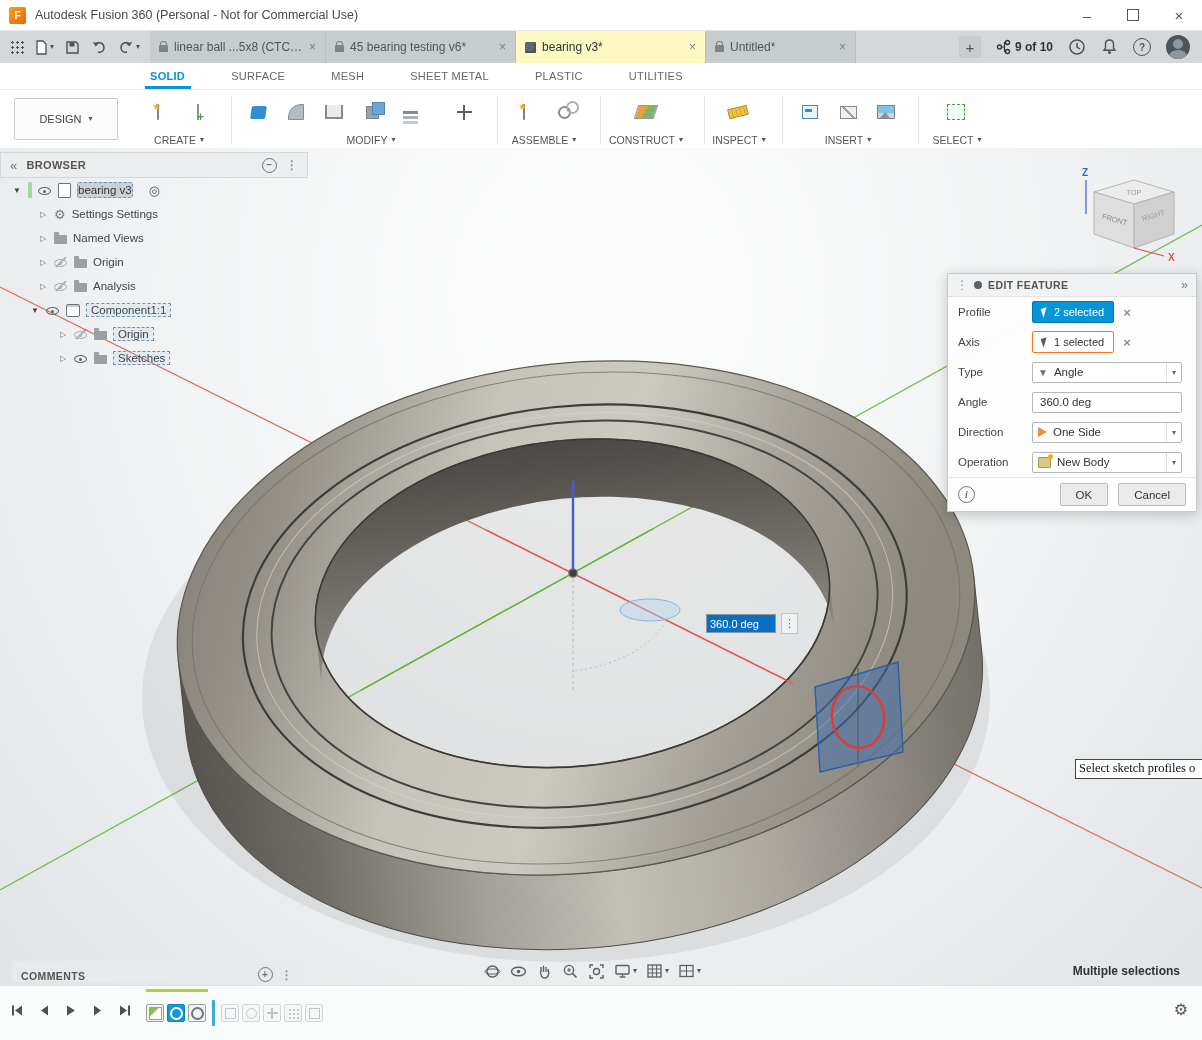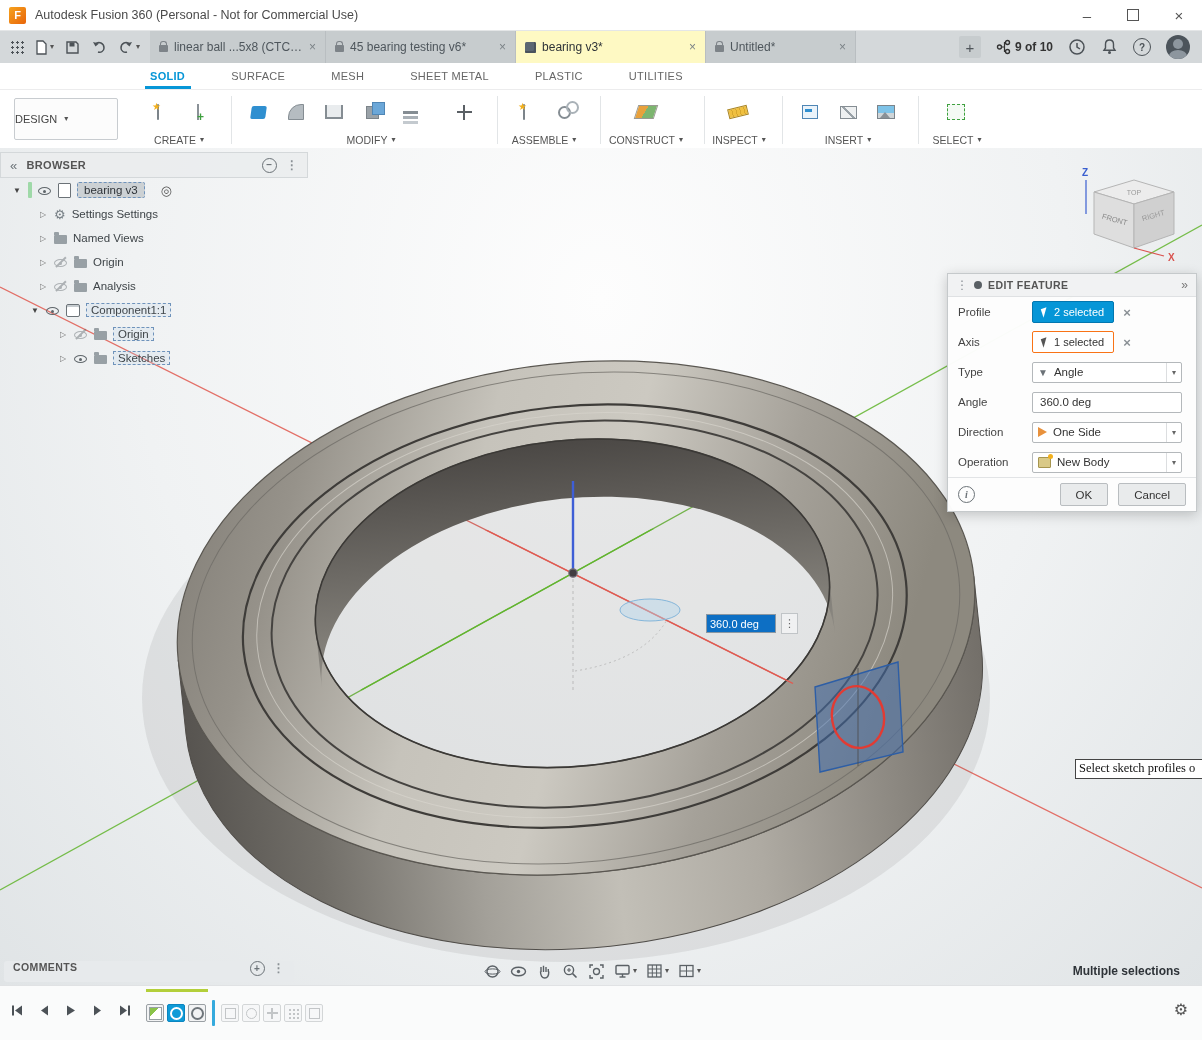--- a/index.html
+++ b/index.html
@@ -38,21 +38,21 @@
 
   
   .ribbontabs{height:26px;background:#fff;display:flex;align-items:stretch;gap:42px;padding-left:148px;border-bottom:1px solid #ececed}
   .rtab{font-size:11px;letter-spacing:.3px;color:#666;display:flex;align-items:center;position:relative;padding:6px 2px}
   .rtab.active{color:#0696d7;font-weight:bold}
   .rtab .underline{position:absolute;left:50%;transform:translateX(-50%);bottom:0;width:46px;height:3px;background:#0696d7}
 
   
   .toolbar{height:60px;background:#fff;position:relative;border-bottom:1px solid #d9dcde}
   .design-btn{position:absolute;left:14px;top:8px;width:102px;height:40px;border:1px solid #c8ccd0;border-radius:2px;background:#fcfcfc;
-              display:flex;align-items:center;gap:7px;font-size:11px;color:#444}
+              display:flex;align-items:center;justify-content:center;gap:7px;font-size:11px;color:#444}
   .ticon{position:absolute;top:6px;width:36px;height:32px;display:flex;align-items:center;justify-content:center}
   .tlabel{position:absolute;top:44px;font-size:10.5px;color:#555;display:flex;gap:4px;align-items:center;justify-content:center}
   .sep{position:absolute;top:6px;width:1px;height:48px;background:#e2e5e7}
   .badge{position:absolute;font-size:10px;line-height:1}
   .star{color:#f2b01e;top:-3px;left:-5px}
   .gplus{color:#3fa13f;font-weight:bold;bottom:-4px;right:-5px;font-size:12px}
   .ic-cube{width:16px;height:14px;background:#aab2b8;border:1px solid #7c848a;border-radius:2px;position:relative}
   .ic-sketch{width:16px;height:13px;border:1.4px solid #8a9197;background:#f2f4f5;position:relative}
   .ic-bluebox{width:15px;height:13px;background:#2f8fd0;border-radius:2px;transform:skewX(-8deg)}
   .ic-fillet{width:14px;height:14px;background:#b5bcc1;border:1px solid #858d93;border-top-left-radius:13px}
@@ -92,21 +92,21 @@
   .eye::before{content:"";position:absolute;left:0;top:3px;width:11px;height:6px;border:1.4px solid #5f666b;border-radius:50%}
   .eye::after{content:"";position:absolute;left:4.6px;top:6px;width:3.2px;height:3.2px;background:#5f666b;border-radius:50%}
   .eye.off{opacity:.45}
   .eye .slash{position:absolute;left:6px;top:-1px;width:1.6px;height:14px;background:#5f666b;transform:rotate(45deg)}
   .folder{width:13px;height:9px;background:#98a0a5;border-radius:1px;position:relative;flex:none;margin-top:2px}
   .folder::before{content:"";position:absolute;top:-2.5px;left:0;width:5px;height:2.5px;background:#98a0a5;border-radius:1px 1px 0 0}
   .gearglyph{font-size:13px;color:#788086;line-height:1;flex:none}
   .docicon{width:11px;height:13px;border:1.3px solid #6b7277;background:#fff;border-radius:1px;flex:none}
   .compicon{width:12px;height:11px;border:1.3px solid #6b7277;background:#fff;border-radius:2px;flex:none;box-shadow:inset 0 2px 0 #c6ccd0}
   .editbar{width:4px;height:16px;background:#9fd9a8;border-radius:1px;flex:none}
-  .rootlabel{background:#ccd1d4;border:1px dashed #6f93bb;border-radius:2px;padding:1px 6px;color:#2e3338}
+  .rootlabel{background:#ccd1d4;border:1px dashed #6f93bb;border-radius:2px;padding:1px 0;color:#2e3338}
   .dashsel{border:1px dashed #6f93bb;padding:0 4px;background:rgba(185,210,233,.22)}
   .target{font-size:13px;color:#555;margin-left:10px}
 
   
   .dlg{position:absolute;left:947px;top:125px;width:248px;background:rgba(253,253,253,.98);
        border:1px solid #c5c9cb;box-shadow:0 3px 12px rgba(0,0,0,.2);font-size:11.5px}
   .dlg-header{height:22px;background:#f1f2f3;border-bottom:1px solid #dfe1e3;display:flex;align-items:center;gap:6px;padding:0 8px;color:#555}
   .dlg-dot{width:8px;height:8px;border-radius:50%;background:#5a6065;flex:none}
   .dlg-title{font-size:10.5px;font-weight:bold;letter-spacing:.4px}
   .dlg-expand{margin-left:auto;color:#777;font-size:12px}
@@ -132,22 +132,22 @@
 
   
   .angle-box{position:absolute;left:706px;top:465px;display:flex;align-items:center}
   .angle-val{width:62px;height:17px;border:1px solid #8a97a2;background:#0d6fc4;color:#fff;font-size:11px;display:flex;align-items:center;padding:0 3px}
   .angle-kebab{width:15px;height:19px;background:#f0f1f2;border:1px solid #c0c4c7;margin-left:5px;display:flex;align-items:center;justify-content:center;color:#666;font-size:11px}
 
   
   .vtooltip{position:absolute;left:1075px;top:611px;width:127px;height:16px;background:#fff;border:1px solid #444;
             font-family:"Liberation Serif",serif;font-size:12.5px;color:#111;padding:1px 3px;white-space:nowrap;overflow:hidden}
   .vstatus{position:absolute;right:22px;top:816px;font-size:12px;font-weight:bold;color:#2e3338}
-  .comments{position:absolute;left:4px;top:813px;width:290px;height:21px;background:rgba(231,234,236,.95);border-radius:3px;
-            display:flex;align-items:flex-start;gap:8px;padding:0 9px;font-size:10.5px;font-weight:bold;letter-spacing:.4px;color:#555;box-sizing:border-box}
+  .comments{position:absolute;left:12px;top:813px;width:290px;height:21px;background:rgba(231,234,236,.95);border-radius:3px;
+            display:flex;align-items:flex-end;gap:8px;padding:0 9px;font-size:10.5px;font-weight:bold;letter-spacing:.4px;color:#555;box-sizing:border-box}
   .navbar{position:absolute;left:482px;top:811px;display:flex;align-items:center;gap:5px}
   .nbtn{height:24px;display:flex;align-items:center;justify-content:center;gap:2px;padding:0 2px}
 
   
   .timeline{position:absolute;left:0;top:985px;width:1202px;height:55px;background:#fafbfb;border-top:1px solid #e0e2e4}
   .tl-controls{position:absolute;left:8px;top:16px;display:flex;gap:9px}
   .tl-btn{width:18px;height:16px;display:flex;align-items:center;justify-content:center}
   .tl-greenline{position:absolute;left:146px;top:3px;width:62px;height:3px;background:#b3cf3a}
   .tl-items{position:absolute;left:146px;top:14px;display:flex;gap:3px;align-items:center}
   .titem{width:18px;height:18px;border:1px solid #9aa0a4;background:#f2f3f4;border-radius:2px;display:flex;align-items:center;justify-content:center;box-sizing:border-box}

